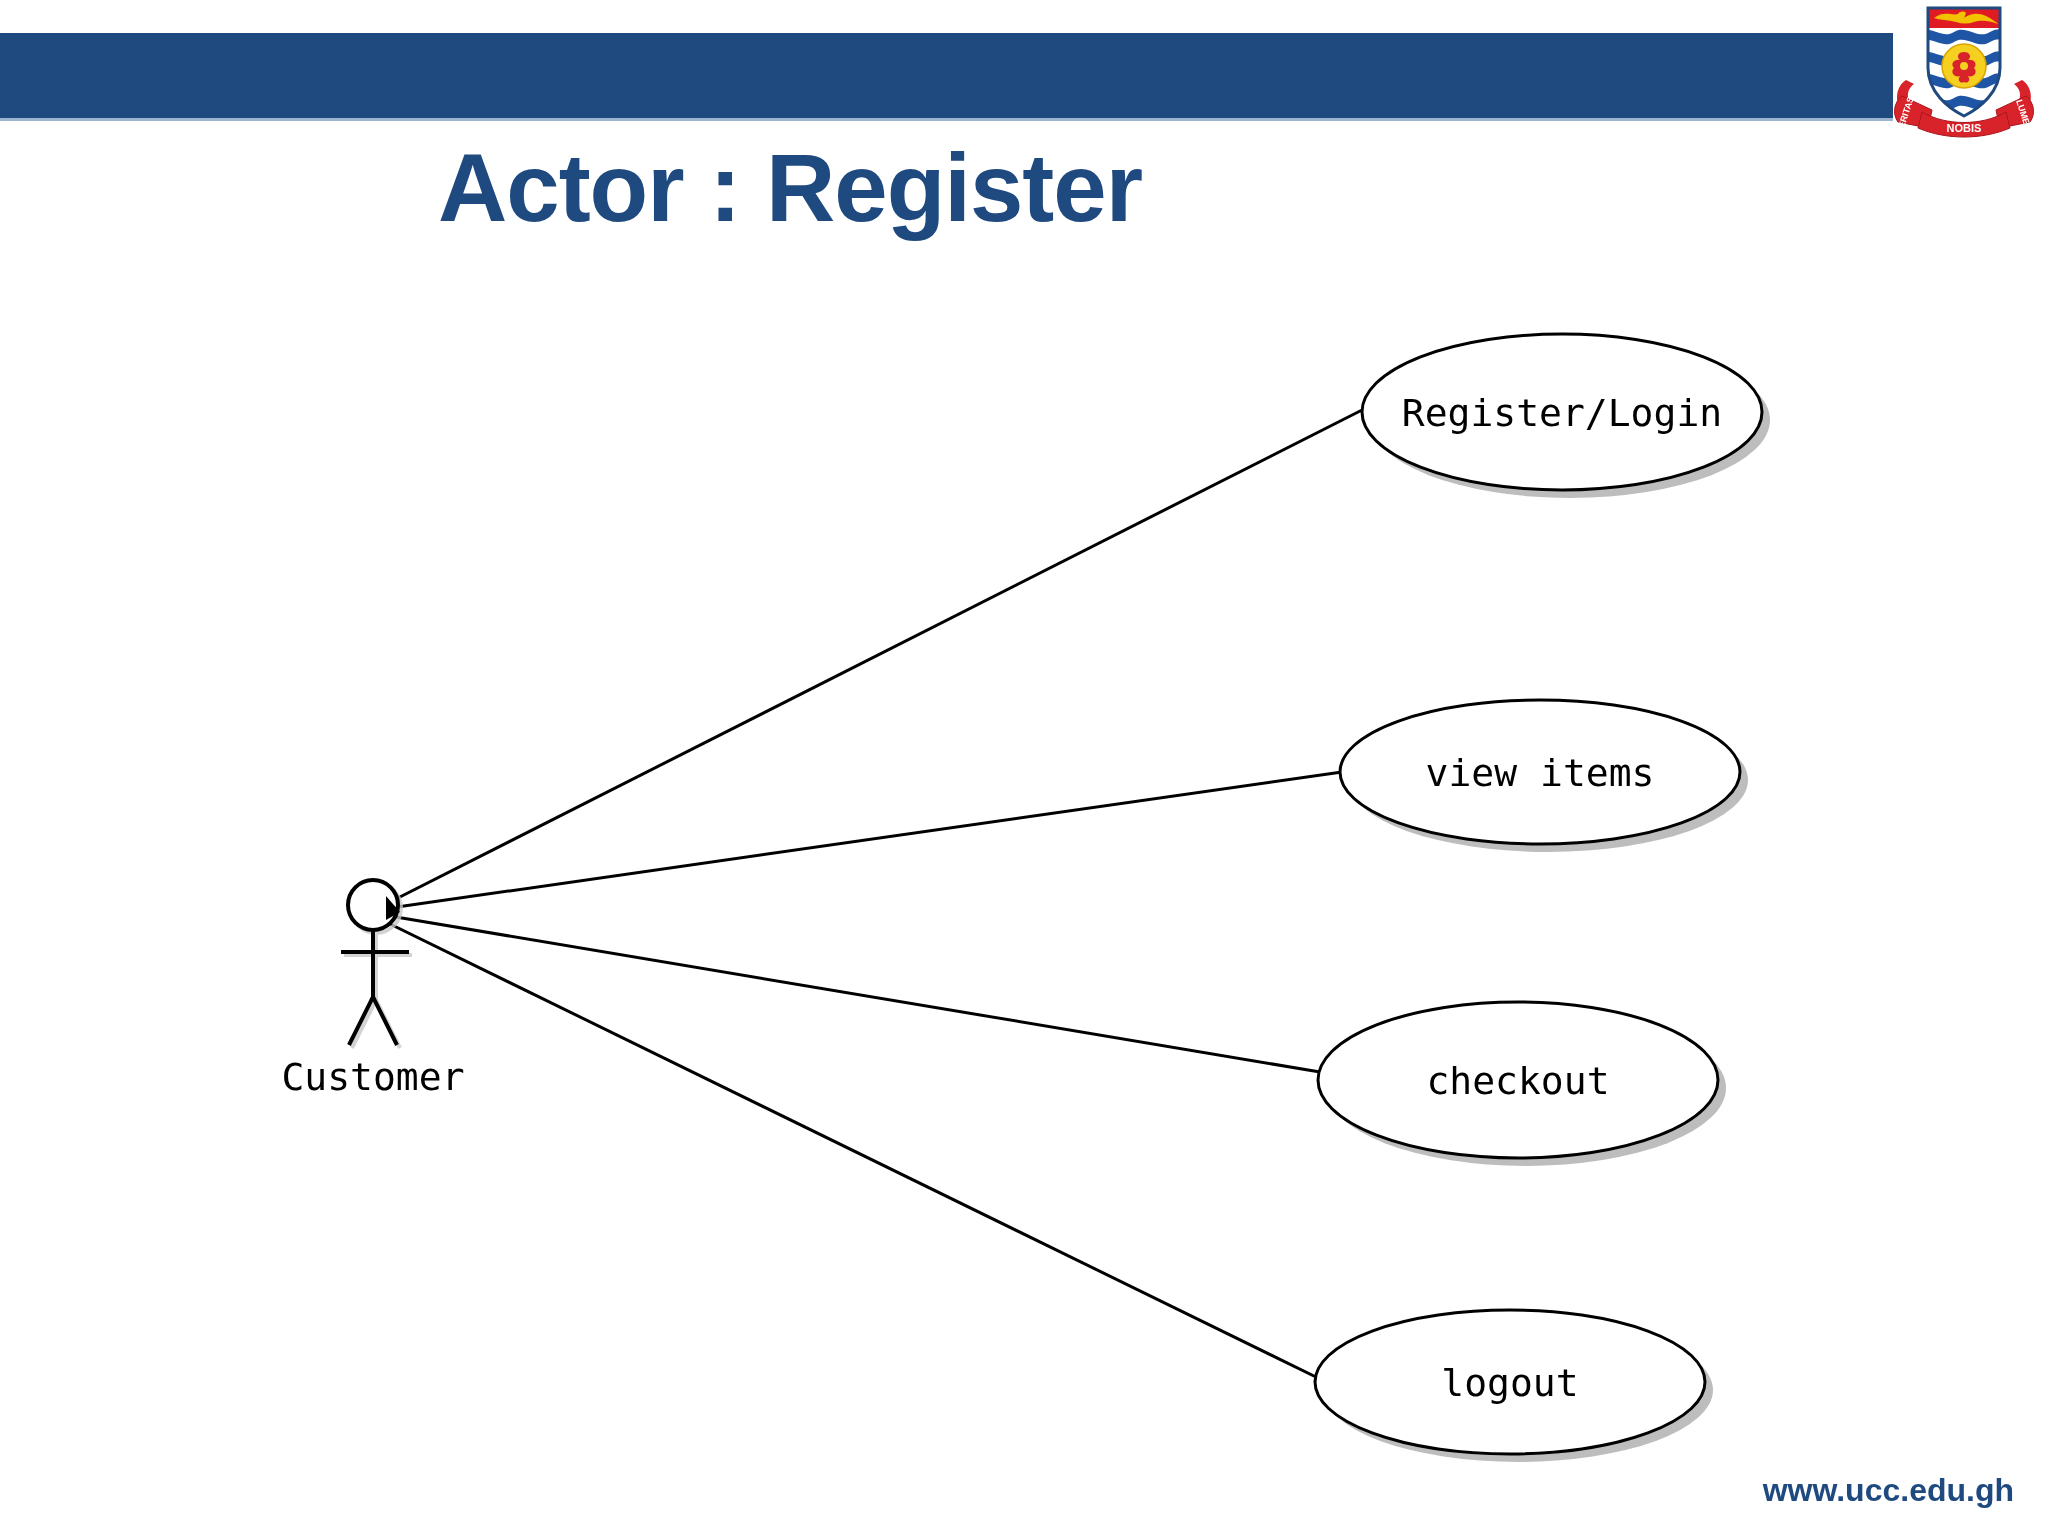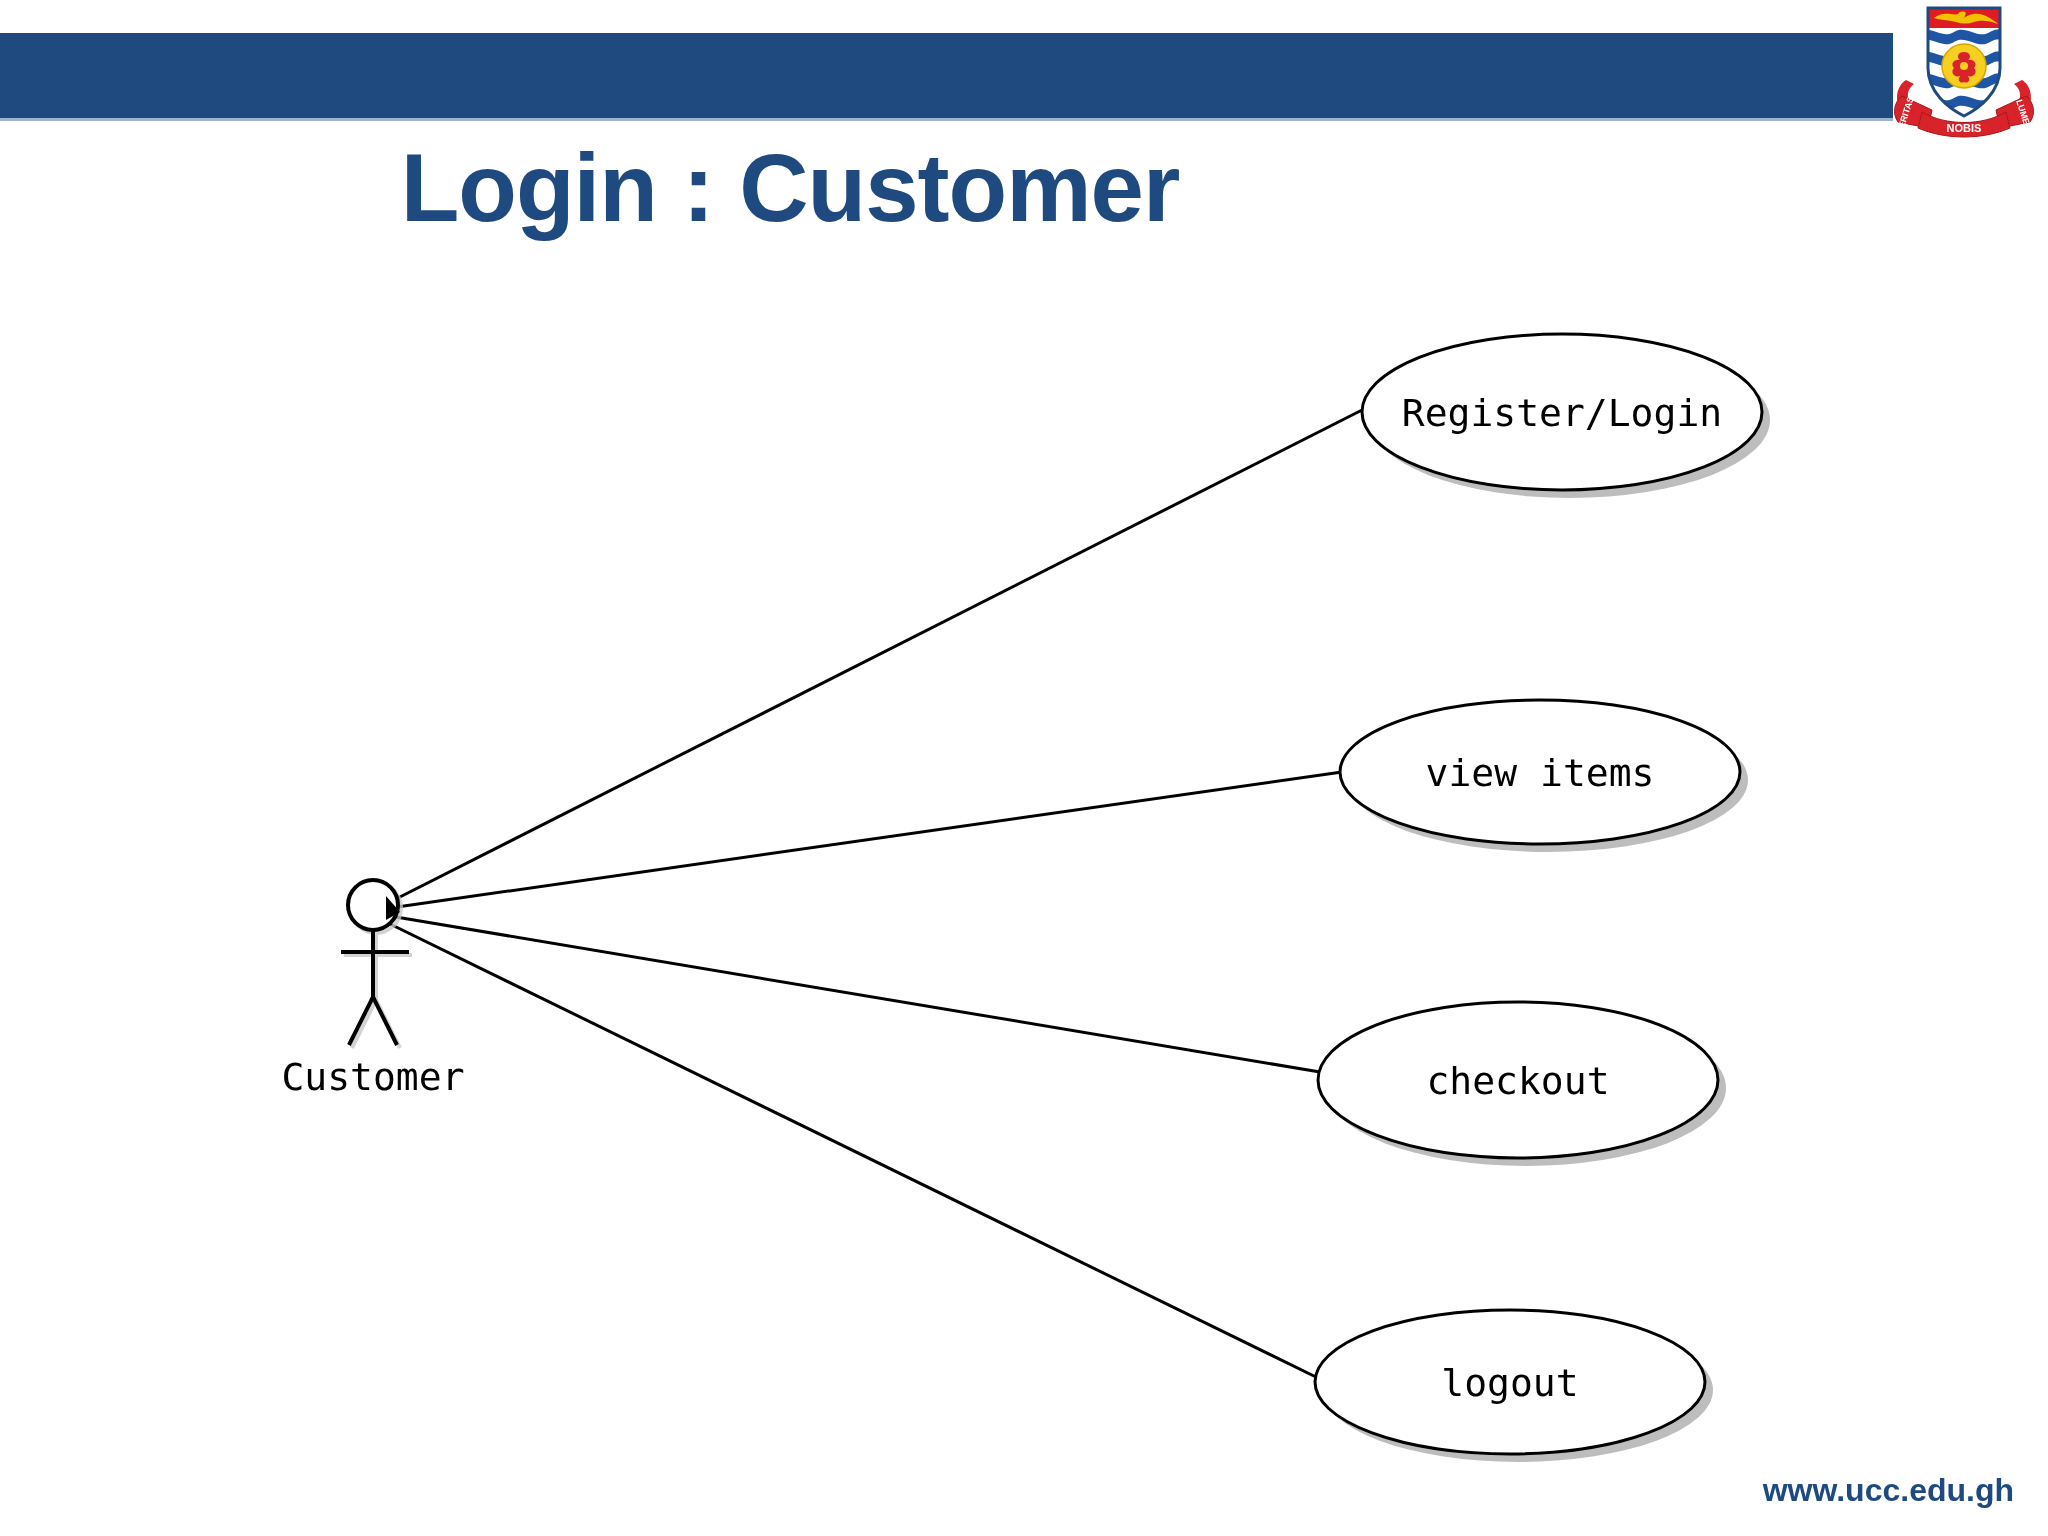--- a/index.html
+++ b/index.html
@@ -139,21 +139,21 @@
         </g>
 
         <ellipse cx="76" cy="64" rx="22" ry="22" fill="#f5d020" stroke="#d8a400" stroke-width="1.5"></ellipse>
         <path d="M76 50 C82 50 84 55 80 58 C86 57 90 62 86 66 C90 70 86 76 80 74 C83 78 80 82 76 80 C72 82 69 78 72 74 C66 76 62 70 66 66 C62 62 66 57 72 58 C68 55 70 50 76 50 Z" fill="#d8232a"></path>
         <circle cx="76" cy="64" r="4" fill="#f5d020"></circle>
       </g>
       <path d="M40 6 H112 V66 C112 90 92 106 76 114 C60 106 40 90 40 66 Z" fill="none" stroke="#1f4a80" stroke-width="3"></path>
     </svg>
   </div>
 
-  <div id="page-title">Login : Customer</div>
+  <div id="page-title">Actor : Register</div>
 
   <div id="diagram">
     <svg viewBox="0 0 2048 1536" xmlns="http://www.w3.org/2000/svg">
 
       <g stroke="#000000" fill="none">
         <line x1="390" y1="902" x2="1366" y2="408" stroke-width="3"></line>
         <line x1="390" y1="908" x2="1342" y2="772" stroke-width="3"></line>
         <line x1="390" y1="916" x2="1320" y2="1072" stroke-width="3"></line>
         <line x1="390" y1="924" x2="1318" y2="1378" stroke-width="3"></line>
       </g>

